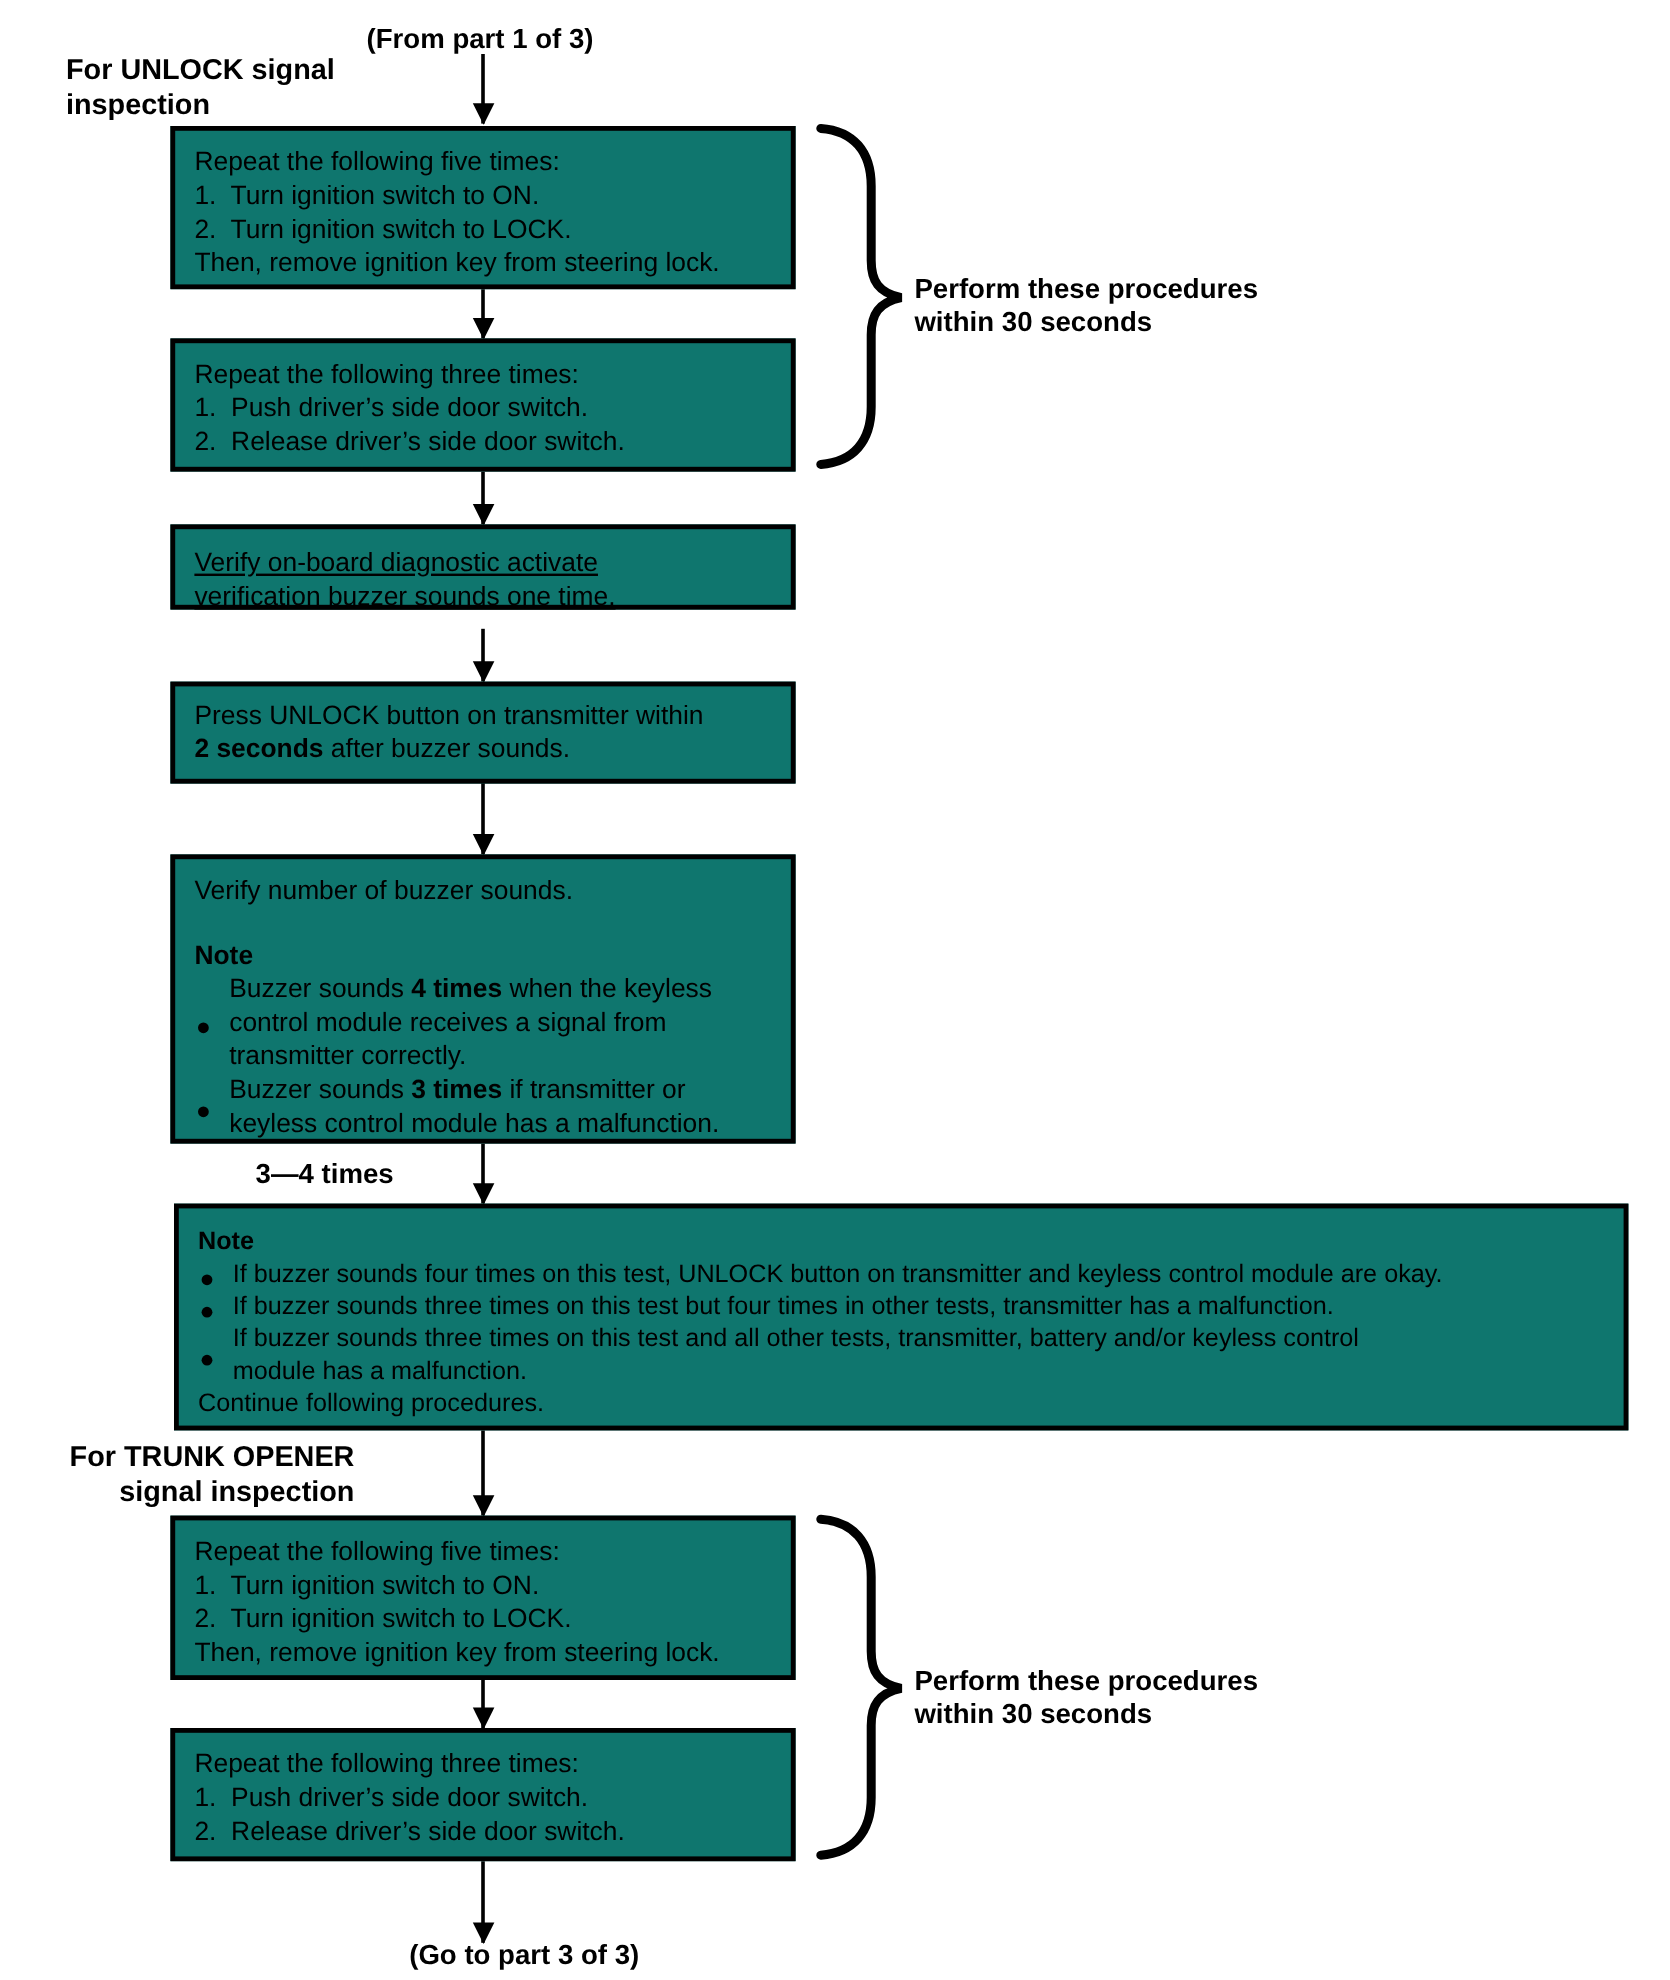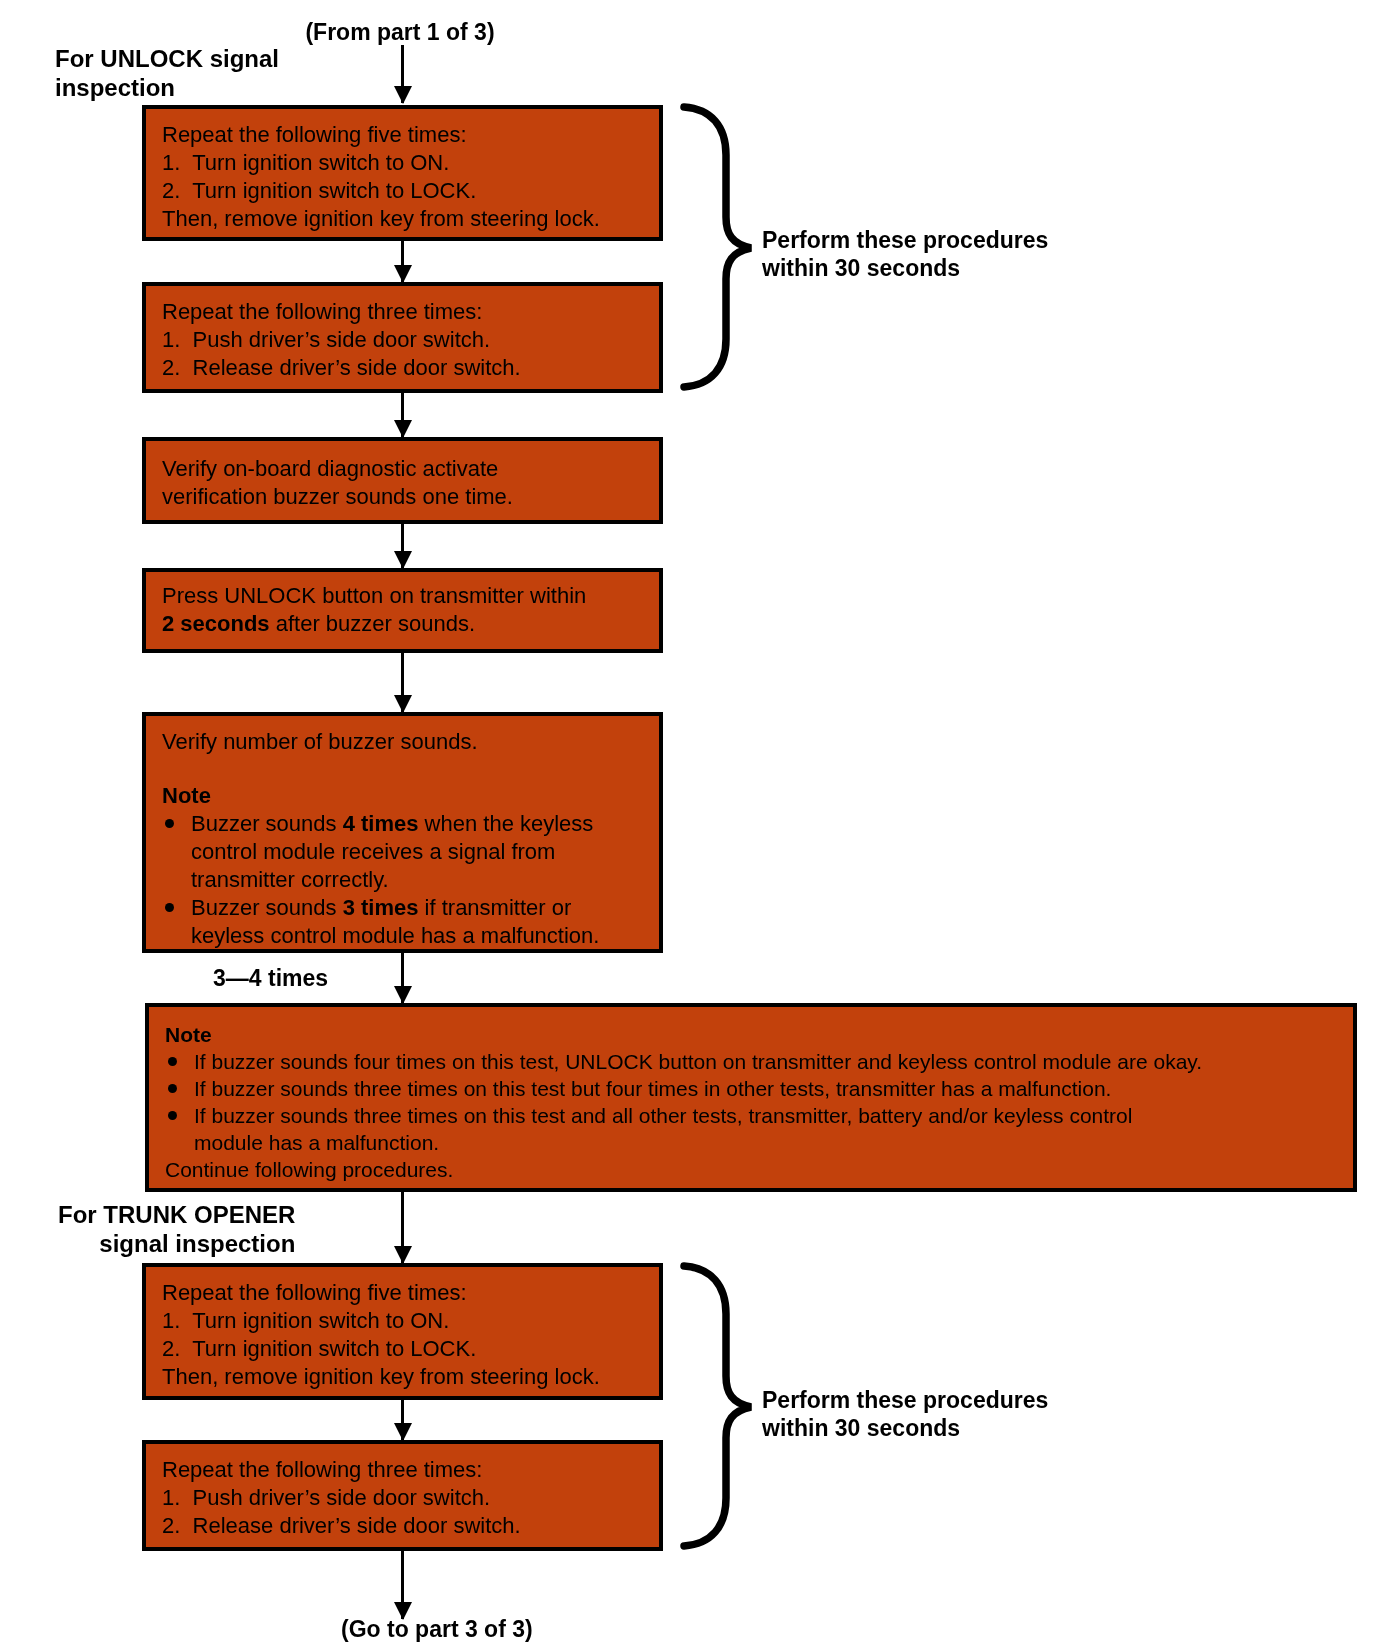--- a/index.html
+++ b/index.html
@@ -1,35 +1,35 @@
 <!DOCTYPE html>
 <html><head>
 <meta charset="utf-8">
 <style>
   html,body{margin:0;padding:0;background:#fff;}
   .canvas{position:relative;width:1392px;height:1650px;background:#ffffff;
           font-family:"Liberation Sans","DejaVu Sans",sans-serif;color:#000;overflow:hidden;}
   
   .fbox{position:absolute;left:142px;width:521px;border:4px solid #000;box-sizing:border-box;
-        background:#c2410c;font-size:22px;line-height:28px;padding:12px 16px 4px 16px;}
+        background:#0f766e;font-size:22px;line-height:28px;padding:12px 16px 4px 16px;}
   .line{white-space:nowrap;}
   .b{font-weight:bold;margin-top:25px;}
   
   .blabel{position:absolute;font-weight:bold;color:#000;}
   .lbl-sm{font-size:23px;line-height:28px;}
   .lbl-md{font-size:24px;line-height:29px;}
   .center{text-align:center;}
   
   .arrow{position:absolute;left:401px;width:3px;background:#000;}
   .arrow::after{content:"";position:absolute;left:50%;bottom:-1px;transform:translateX(-50%);
         border-left:9px solid transparent;border-right:9px solid transparent;border-top:18px solid #000;}
   
   .brace{position:absolute;left:678px;width:84px;height:292px;}
   
-  .brow{display:flex;align-items:flex-start;}
+  .brow{display:flex;align-items:center;}
   .dot{flex:0 0 9px;width:9px;height:9px;border-radius:50%;background:#000;margin:9px 17px 0 3px;}
   .note-head{font-weight:bold;}
   .gap-top{margin-top:26px;}
   
   .wnote{left:145px;width:1212px;font-size:21px;line-height:27px;padding:14px 16px 4px 16px;}
   .wnote .dot{margin-top:9px;}
 </style>
 </head>
 <body>
 
@@ -66,21 +66,21 @@
     <div>Perform these procedures</div>
     <div>within 30 seconds</div>
   </div>
 
   <div class="fbox" id="box2" style="top:282px;height:111px;">
     <div class="line">Repeat the following three times:</div>
     <div class="line">1.&nbsp; Push driver’s side door switch.</div>
     <div class="line">2.&nbsp; Release driver’s side door switch.</div>
   </div>
 
-  <div class="fbox" id="box3" style="top:437px;height:87px;padding-top:14px;">
+  <div class="fbox" id="box3" style="top:437px;height:71px;padding-top:14px;text-decoration:underline;">
     <div class="line">Verify on-board diagnostic activate</div>
     <div class="line">verification buzzer sounds one time.</div>
   </div>
 
   <div class="fbox" id="box4" style="top:568px;height:85px;padding-top:10px;">
     <div class="line">Press UNLOCK button on transmitter within</div>
     <div class="line"><span class="b">2 seconds</span><span> after buzzer sounds.</span></div>
   </div>
 
   <div class="fbox" id="box5" style="top:712px;height:241px;">

